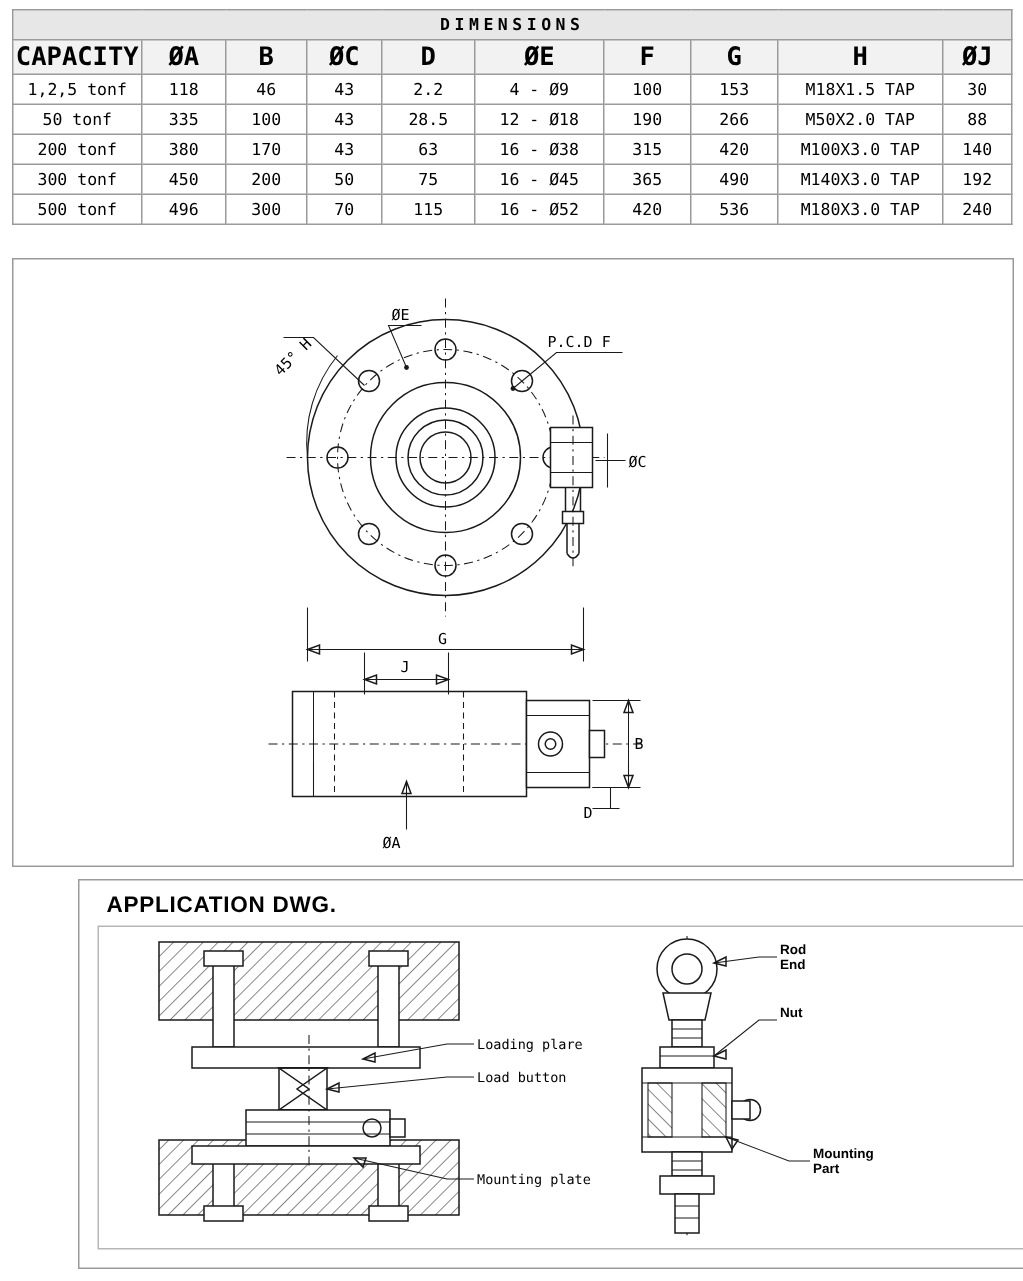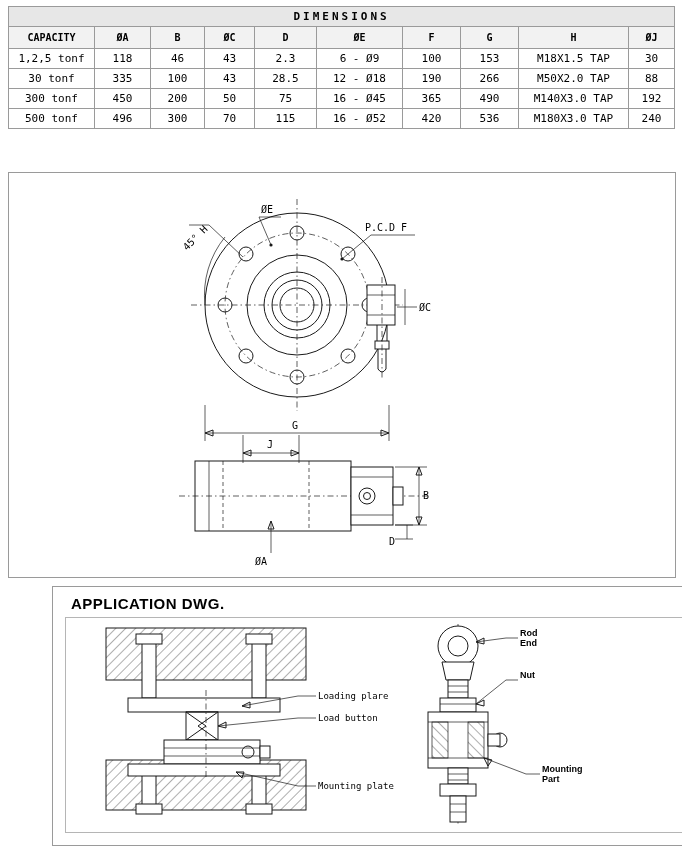--- a/index.html
+++ b/index.html
@@ -5,21 +5,21 @@
   html,body{margin:0;padding:0;background:#ffffff;}
   body{width:682px;height:854px;font-family:"DejaVu Sans Mono",monospace;color:#000;position:relative;}
   .page{width:682px;height:854px;position:relative;overflow:hidden;}
 
   
   .dim-wrap{position:absolute;left:8px;top:6px;width:666px;}
   table.dim{border-collapse:collapse;width:666px;table-layout:fixed;}
   table.dim td,table.dim th{border:1px solid #9a9a9a;font-size:11px;text-align:center;
       font-family:"DejaVu Sans Mono",monospace;padding:1px 0;height:17px;}
   .dim-title{background:#e7e7e7;font-weight:bold;letter-spacing:3px;font-size:12px;height:18px;}
-  tr.hdr td{background:#f2f2f2;font-weight:bold;font-size:10px;height:19px;}
+  tr.hdr td{background:#f2f2f2;font-weight:bold;font-size:17px;height:19px;}
   td.cap{text-align:left;padding-left:4px;}
   
   col.c0{width:86px}col.c1{width:56px}col.c2{width:54px}col.c3{width:50px}
   col.c4{width:62px}col.c5{width:86px}col.c6{width:58px}col.c7{width:58px}
   col.c8{width:110px}col.c9{width:46px}
 
   
   .panel{position:absolute;border:1px solid #9a9a9a;background:#fff;}
   #panel-main{left:8px;top:172px;width:666px;height:404px;}
   #panel-app{left:8px;top:586px;width:666px;height:258px;margin-left:44px;}
@@ -71,38 +71,50 @@
           <td>G</td>
           <td>H</td>
           <td>ØJ</td>
         </tr>
 
         <tr>
           <td class="cap">1,2,5 tonf</td>
           <td>118</td>
           <td>46</td>
           <td>43</td>
-          <td>2.3</td>
-          <td>6 - Ø9</td>
+          <td>2.2</td>
+          <td>4 - Ø9</td>
           <td>100</td>
           <td>153</td>
           <td>M18X1.5 TAP</td>
           <td>30</td>
         </tr>
         <tr>
-          <td class="cap">30 tonf</td>
+          <td class="cap">50 tonf</td>
           <td>335</td>
           <td>100</td>
           <td>43</td>
           <td>28.5</td>
           <td>12 - Ø18</td>
           <td>190</td>
           <td>266</td>
           <td>M50X2.0 TAP</td>
           <td>88</td>
+        </tr>
+        <tr>
+          <td class="cap">200 tonf</td>
+          <td>380</td>
+          <td>170</td>
+          <td>43</td>
+          <td>63</td>
+          <td>16 - Ø38</td>
+          <td>315</td>
+          <td>420</td>
+          <td>M100X3.0 TAP</td>
+          <td>140</td>
         </tr>
         <tr>
           <td class="cap">300 tonf</td>
           <td>450</td>
           <td>200</td>
           <td>50</td>
           <td>75</td>
           <td>16 - Ø45</td>
           <td>365</td>
           <td>490</td>

